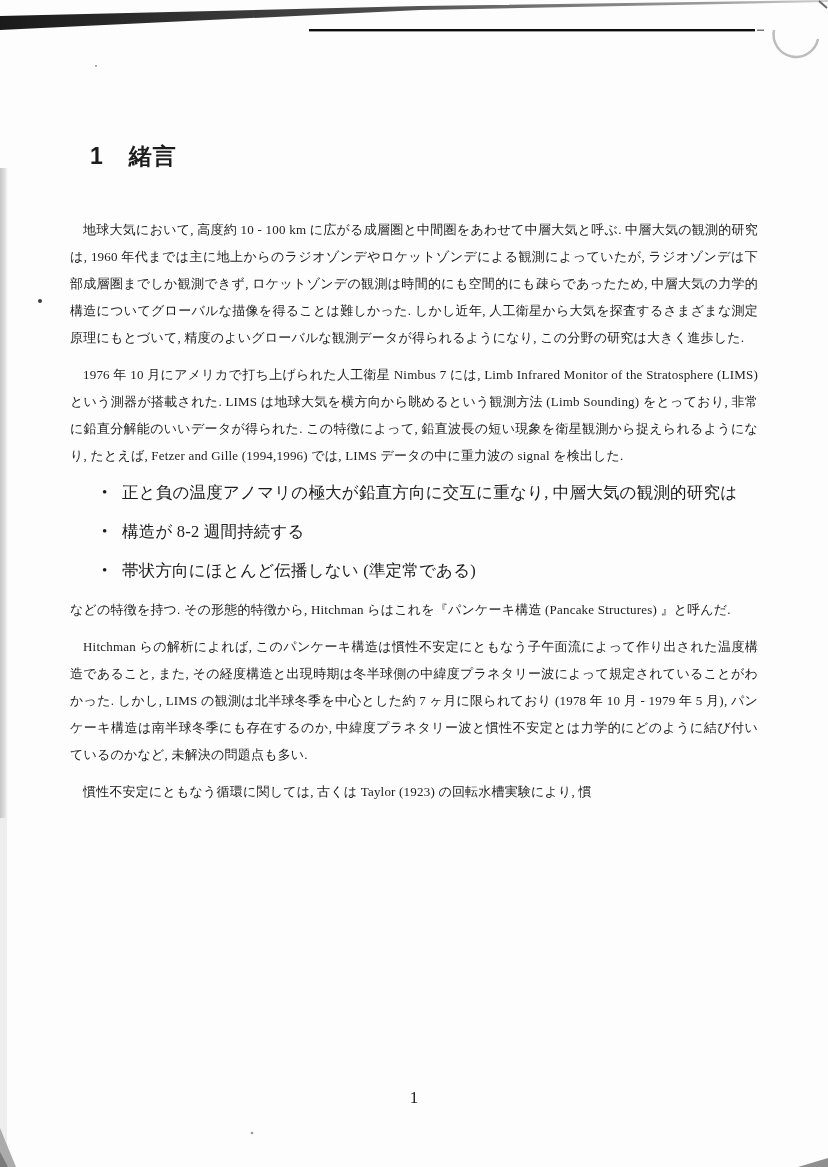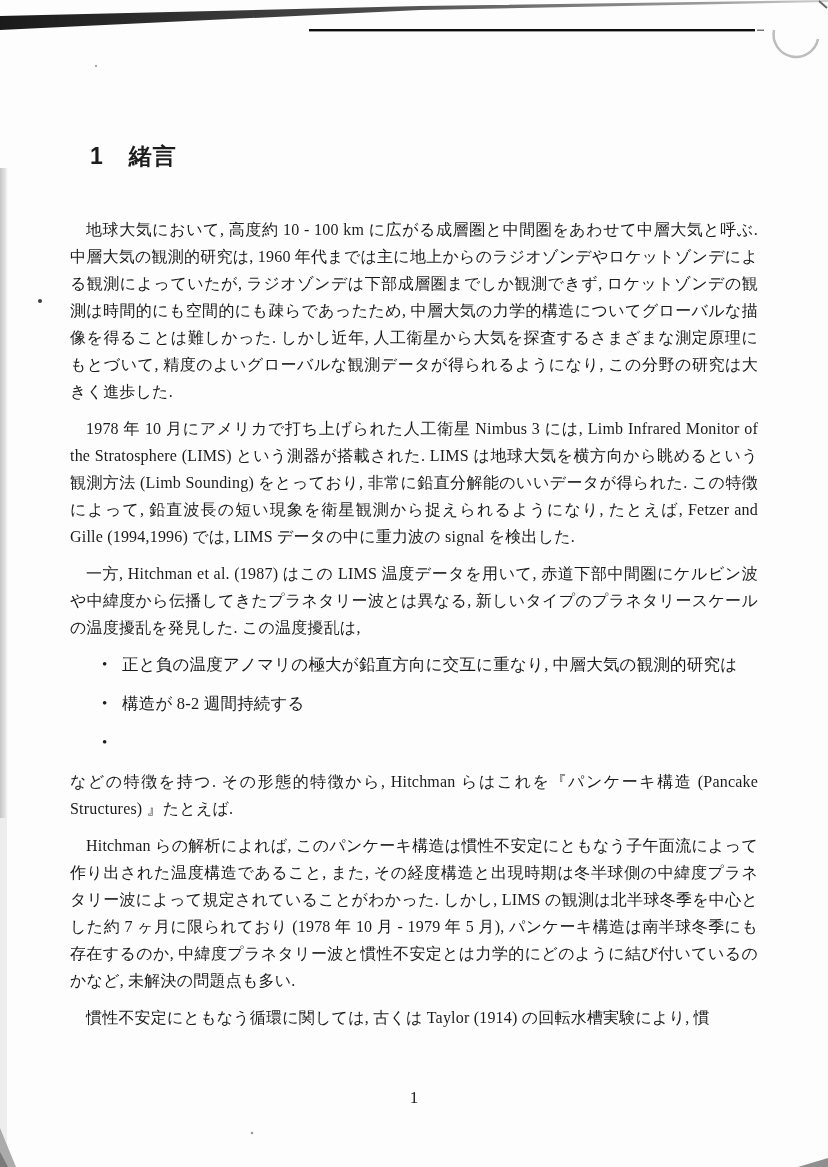--- a/index.html
+++ b/index.html
@@ -33,21 +33,21 @@
     gap: 25px;
     margin: 0 0 44px 20px;
     font-family: "Liberation Sans", "DejaVu Sans", sans-serif;
     font-weight: 700;
     font-size: 23px;
     line-height: 32px;
     letter-spacing: 1px;
   }
   .para {
     margin: 0 0 10px 0;
-    font-size: 16px;
+    font-size: 13px;
     line-height: 27px;
     text-align: justify;
     letter-spacing: 0.2px;
   }
   .para.indent { text-indent: 1em; }
   .bullets {
     list-style: none;
     margin: 6px 0 12px 0;
     padding: 0 0 0 32px;
   }
@@ -118,41 +118,41 @@
 
   <div class="content">
 
     <h1 class="heading">
       <span>1</span>
       <span>緒言</span>
     </h1>
 
     <p class="para indent">地球大気において, 高度約 10 - 100 km に広がる成層圏と中間圏をあわせて中層大気と呼ぶ. 中層大気の観測的研究は, 1960 年代までは主に地上からのラジオゾンデやロケットゾンデによる観測によっていたが, ラジオゾンデは下部成層圏までしか観測できず, ロケットゾンデの観測は時間的にも空間的にも疎らであったため, 中層大気の力学的構造についてグローバルな描像を得ることは難しかった. しかし近年, 人工衛星から大気を探査するさまざまな測定原理にもとづいて, 精度のよいグローバルな観測データが得られるようになり, この分野の研究は大きく進歩した.</p>
 
-    <p class="para indent">1978 年 10 月にアメリカで打ち上げられた人工衛星 Nimbus 3 には, Limb Infrared Monitor of the Stratosphere (LIMS) という測器が搭載された. LIMS は地球大気を横方向から眺めるという観測方法 (Limb Sounding) をとっており, 非常に鉛直分解能のいいデータが得られた. この特徴によって, 鉛直波長の短い現象を衛星観測から捉えられるようになり, たとえば, Fetzer and Gille (1994,1996) では, LIMS データの中に重力波の signal を検出した.</p>
+    <p class="para indent">1976 年 10 月にアメリカで打ち上げられた人工衛星 Nimbus 7 には, Limb Infrared Monitor of the Stratosphere (LIMS) という測器が搭載された. LIMS は地球大気を横方向から眺めるという観測方法 (Limb Sounding) をとっており, 非常に鉛直分解能のいいデータが得られた. この特徴によって, 鉛直波長の短い現象を衛星観測から捉えられるようになり, たとえば, Fetzer and Gille (1994,1996) では, LIMS データの中に重力波の signal を検出した.</p>
 
-    <p class="para indent">一方, Hitchman et al. (1987) はこの LIMS 温度データを用いて, 赤道下部中間圏にケルビン波や中緯度から伝播してきたプラネタリー波とは異なる, 新しいタイプのプラネタリースケールの温度擾乱を発見した. この温度擾乱は,</p>
 
     <ul class="bullets">
       <li class="bullet">
         <span class="marker">•</span>
         <span>正と負の温度アノマリの極大が鉛直方向に交互に重なり, 中層大気の観測的研究は</span>
       </li>
       <li class="bullet">
         <span class="marker">•</span>
         <span>構造が 8-2 週間持続する</span>
       </li>
       <li class="bullet">
         <span class="marker">•</span>
+        <span>帯状方向にほとんど伝播しない (準定常である)</span>
       </li>
     </ul>
 
-    <p class="para">などの特徴を持つ. その形態的特徴から, Hitchman らはこれを『パンケーキ構造 (Pancake Structures) 』たとえば.</p>
+    <p class="para">などの特徴を持つ. その形態的特徴から, Hitchman らはこれを『パンケーキ構造 (Pancake Structures) 』と呼んだ.</p>
 
     <p class="para indent">Hitchman らの解析によれば, このパンケーキ構造は慣性不安定にともなう子午面流によって作り出された温度構造であること, また, その経度構造と出現時期は冬半球側の中緯度プラネタリー波によって規定されていることがわかった. しかし, LIMS の観測は北半球冬季を中心とした約 7 ヶ月に限られており (1978 年 10 月 - 1979 年 5 月), パンケーキ構造は南半球冬季にも存在するのか, 中緯度プラネタリー波と慣性不安定とは力学的にどのように結び付いているのかなど, 未解決の問題点も多い.</p>
 
-    <p class="para indent">慣性不安定にともなう循環に関しては, 古くは Taylor (1914) の回転水槽実験により, 慣</p>
+    <p class="para indent">慣性不安定にともなう循環に関しては, 古くは Taylor (1923) の回転水槽実験により, 慣</p>
 
   </div>
 
   <div class="pagenum">1</div>
 
 </div>
 
 </body></html>

